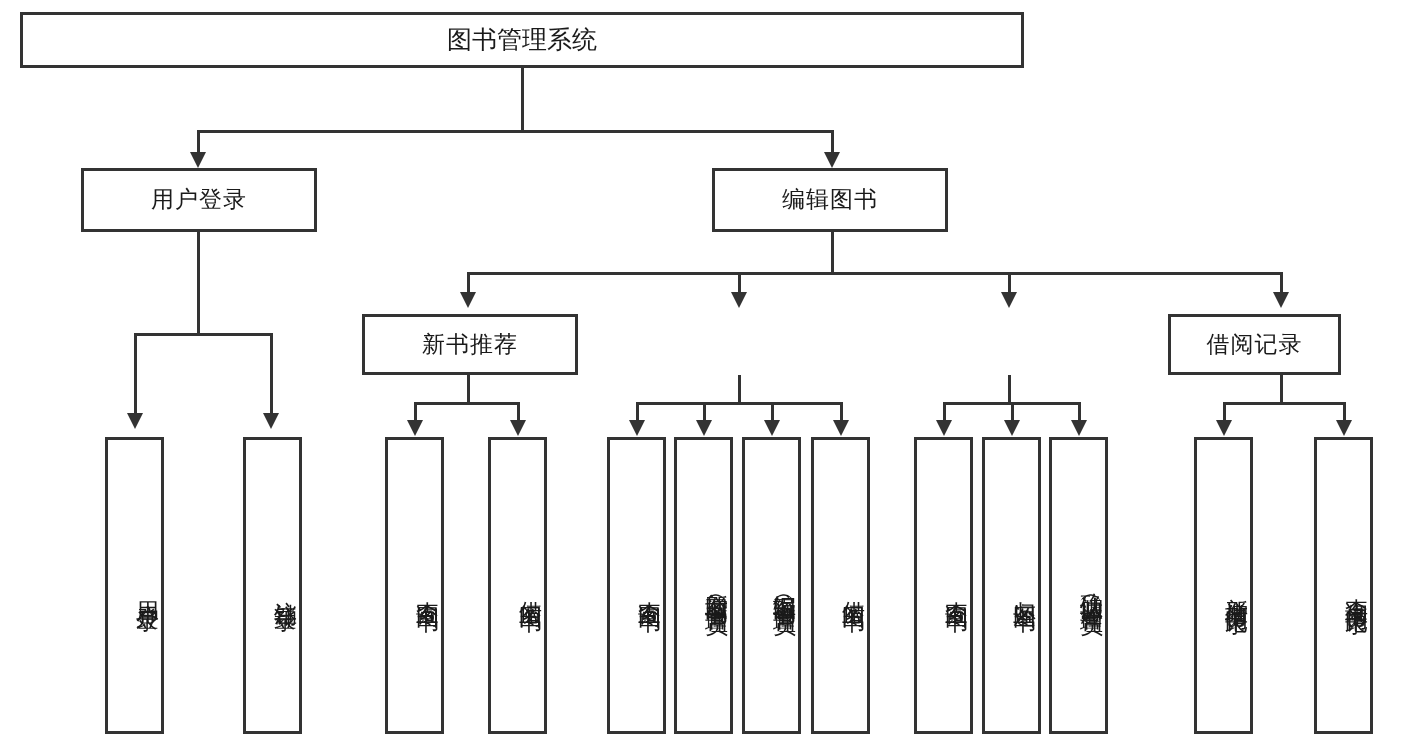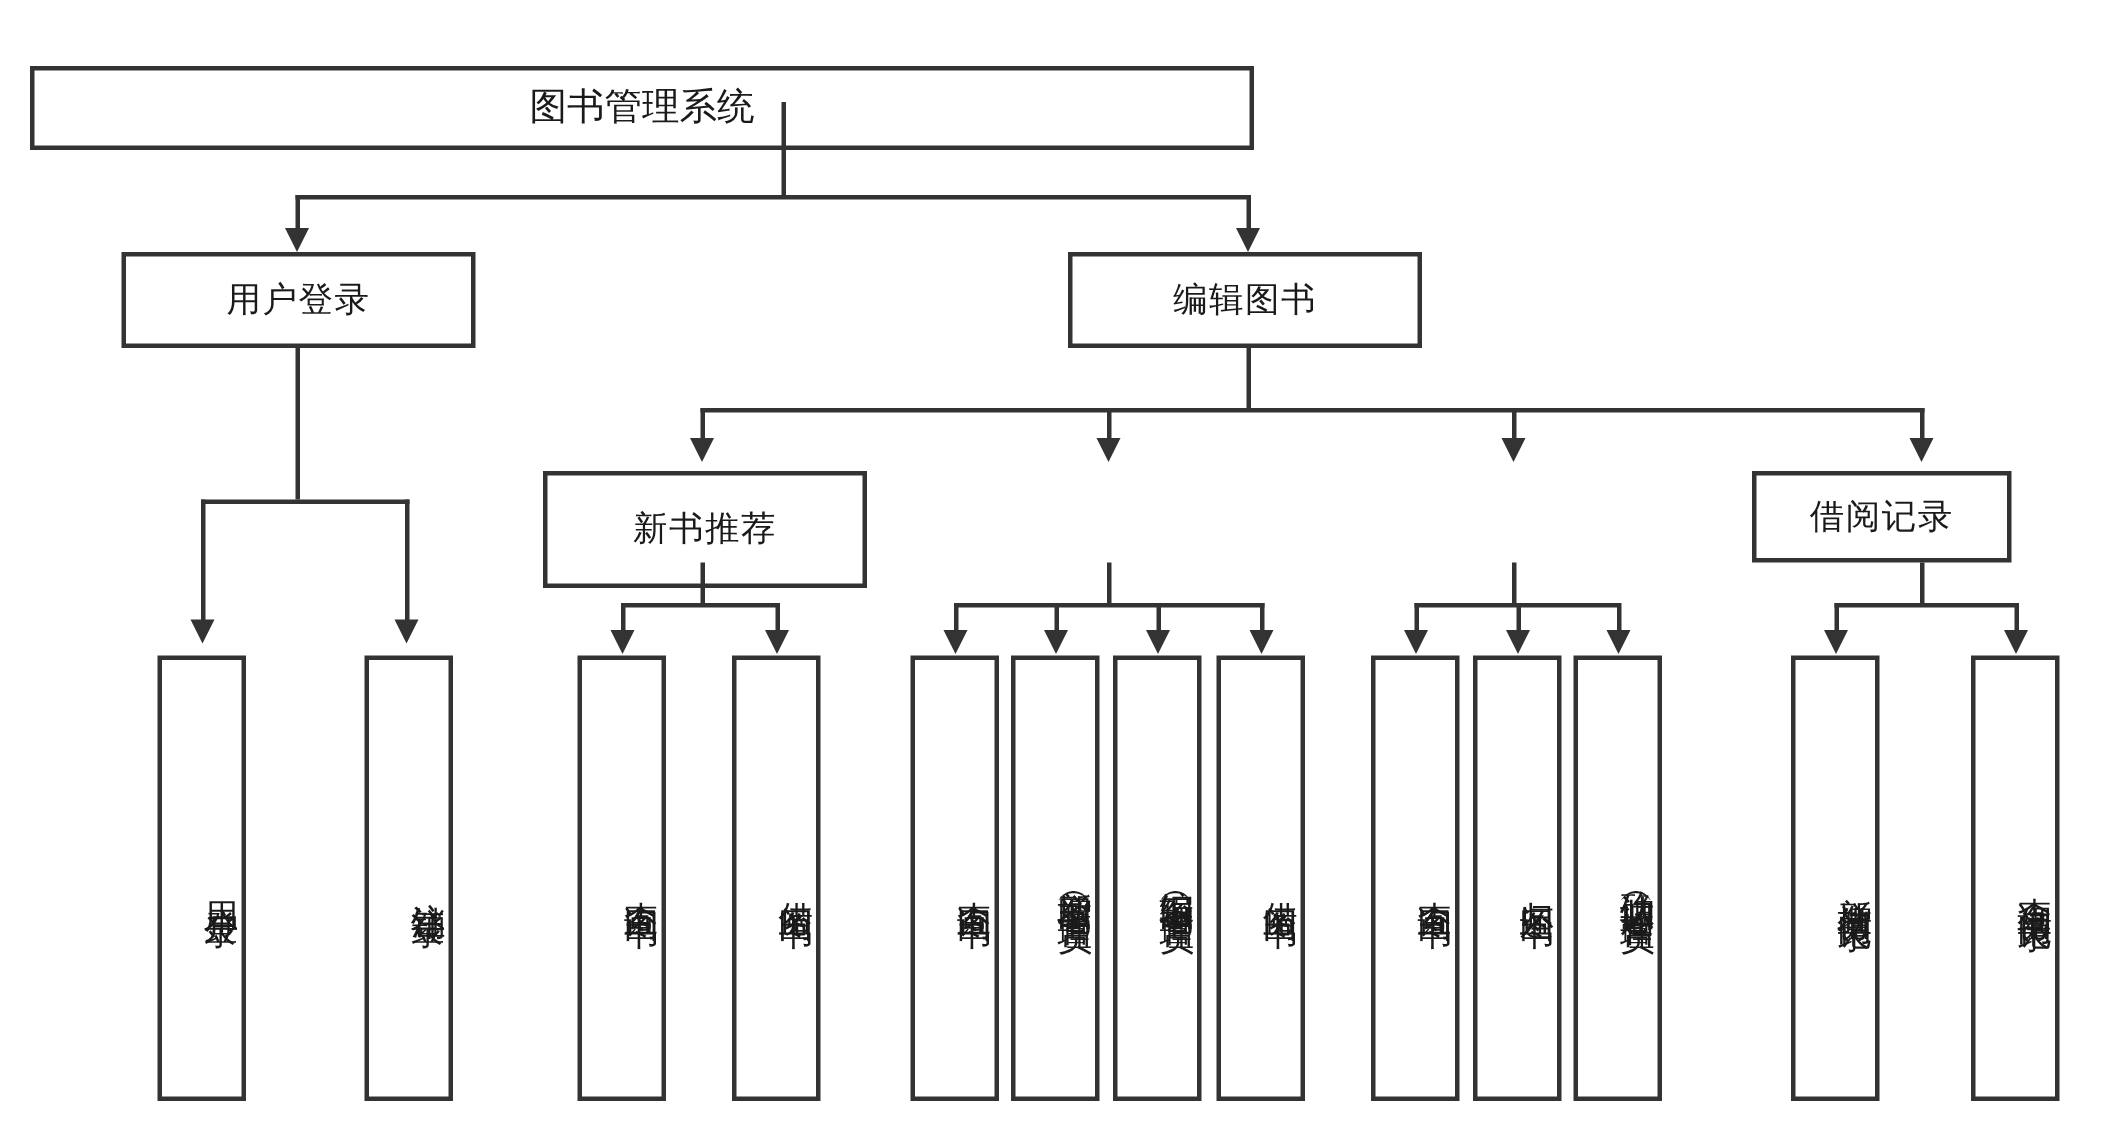--- a/index.html
+++ b/index.html
@@ -76,21 +76,21 @@
     color: #b9b9b9;
     white-space: nowrap;
     user-select: none;
   }
 </style>
 </head>
 <body>
 
 <div id="canvas">
 
-  <div class="node title" style="left:20px; top:12px; width:816px; height:56px;margin-top:32px;">
+  <div class="node title" style="left:20px; top:12px; width:1004px; height:56px;">
     <span class="lbl">图书管理系统</span>
   </div>
 
   <div class="edge v" style="left:521px; top:68px; height:62px;"></div>
 
   <div class="edge h" style="left:197px; top:130px; width:637px;"></div>
 
   <div class="edge v" style="left:197px; top:130px; height:24px;"></div>
   <div class="arrow" style="left:190px; top:152px;"></div>
   <div class="edge v" style="left:831px; top:130px; height:24px;"></div>
@@ -115,21 +115,21 @@
   <div class="edge h" style="left:467px; top:272px; width:816px;"></div>
   <div class="edge v" style="left:467px; top:272px; height:22px;"></div>
   <div class="arrow" style="left:460px; top:292px;"></div>
   <div class="edge v" style="left:738px; top:272px; height:22px;"></div>
   <div class="arrow" style="left:731px; top:292px;"></div>
   <div class="edge v" style="left:1008px; top:272px; height:22px;"></div>
   <div class="arrow" style="left:1001px; top:292px;"></div>
   <div class="edge v" style="left:1280px; top:272px; height:22px;"></div>
   <div class="arrow" style="left:1273px; top:292px;"></div>
 
-  <div class="node h" style="left:362px; top:314px; width:216px; height:78px;">
+  <div class="node h" style="left:362px; top:314px; width:216px; height:61px;">
     <span class="lbl">新书推荐</span>
   </div>
   <div class="node h" style="left:1168px; top:314px; width:173px; height:61px;">
     <span class="lbl">借阅记录</span>
   </div>
 
   <div class="edge v" style="left:467px; top:375px; height:27px;"></div>
   <div class="edge h" style="left:414px; top:402px; width:106px;"></div>
   <div class="edge v" style="left:414px; top:402px; height:20px;"></div>
   <div class="arrow" style="left:407px; top:420px;"></div>

